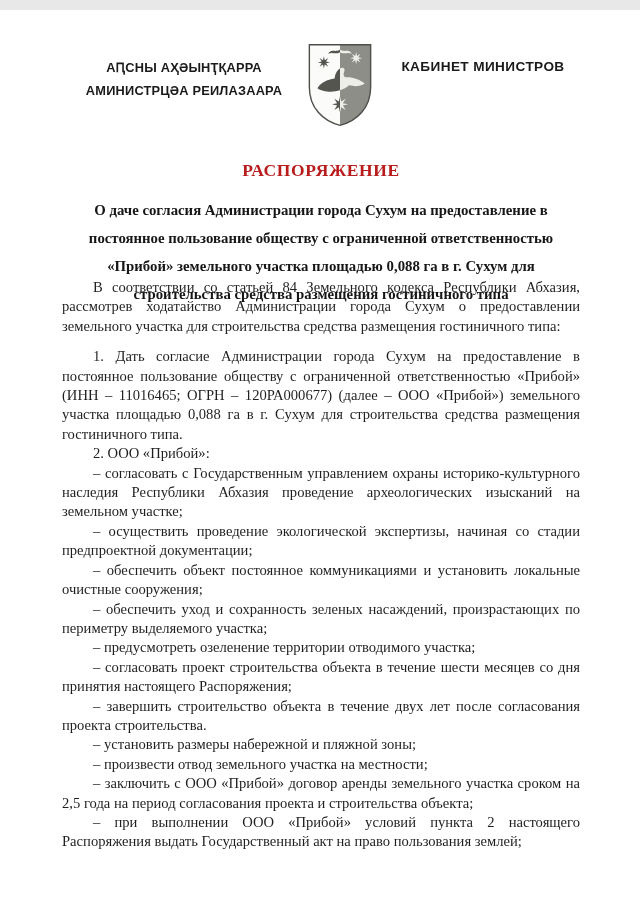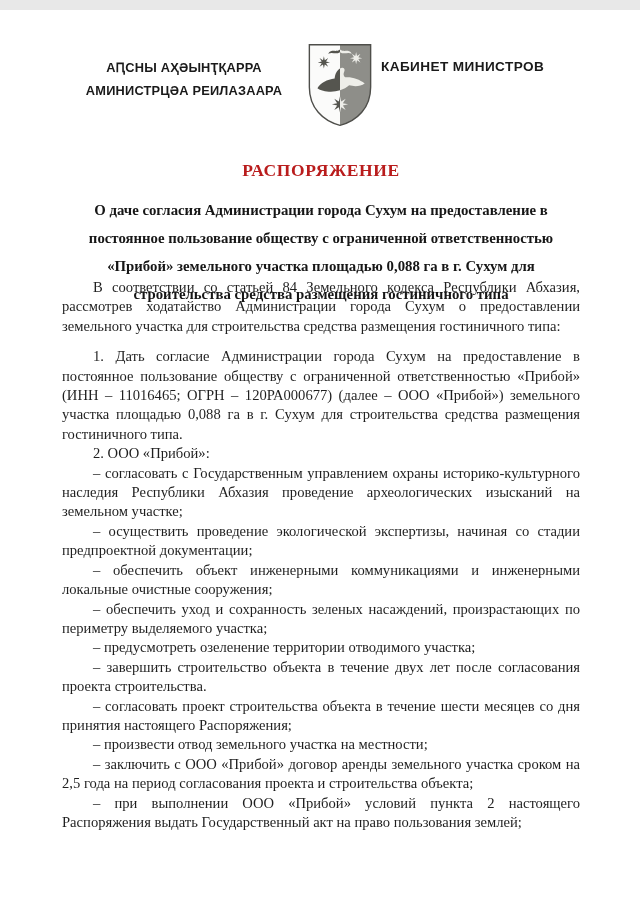--- a/index.html
+++ b/index.html
@@ -10,21 +10,21 @@
   }
   
   .h-left {
     position:absolute; left:75px; top:46px; width:218px;
     text-align:center; font-family:"Liberation Sans", sans-serif;
     font-weight:bold; font-size:12.8px; line-height:23px; color:#1a1a1a;
     letter-spacing:0.2px; white-space:nowrap;
   }
   .h-right {
     position:absolute; left:381px; top:44px; width:204px;
-    text-align:left; font-family:"Liberation Sans", sans-serif;
+    text-align:center; font-family:"Liberation Sans", sans-serif;
     font-weight:bold; font-size:13.6px; line-height:25px; color:#1a1a1a;
     letter-spacing:0.4px; white-space:nowrap;
   }
   .emblem { position:absolute; left:306px; top:32px; width:68px; height:86px; }
   .emblem svg { display:block; }
   
   .title {
     position:absolute; left:62px; top:150px; width:518px;
     text-align:center; font-weight:bold; font-size:17.5px;
     letter-spacing:0.6px; color:#b91c1c;
@@ -86,23 +86,24 @@
   <div class="title">РАСПОРЯЖЕНИЕ</div>
 
   <div class="subject">О даче согласия Администрации города Сухум на предоставление в постоянное пользование обществу с ограниченной ответственностью «Прибой» земельного участка площадью 0,088 га в г. Сухум для строительства средства размещения гостиничного типа</div>
 
   <div class="body">
     <p class="after-gap">В соответствии со статьей 84 Земельного кодекса Республики Абхазия, рассмотрев ходатайство Администрации города Сухум о предоставлении земельного участка для строительства средства размещения гостиничного типа:</p>
     <p>1. Дать согласие Администрации города Сухум на предоставление в постоянное пользование обществу с ограниченной ответственностью «Прибой» (ИНН – 11016465; ОГРН – 120РА000677) (далее – ООО «Прибой») земельного участка площадью 0,088 га в г. Сухум для строительства средства размещения гостиничного типа.</p>
     <p>2. ООО «Прибой»:</p>
     <p>– согласовать с Государственным управлением охраны историко-культурного наследия Республики Абхазия проведение археологических изысканий на земельном участке;</p>
     <p>– осуществить проведение экологической экспертизы, начиная со стадии предпроектной документации;</p>
-    <p>– обеспечить объект инженерными коммуникациями и инженерными локальные очистные сооружения;</p>
+    <p>– обеспечить объект постоянное коммуникациями и установить локальные очистные сооружения;</p>
     <p>– обеспечить уход и сохранность зеленых насаждений, произрастающих по периметру выделяемого участка;</p>
     <p>– предусмотреть озеленение территории отводимого участка;</p>
+    <p>– согласовать проект строительства объекта в течение шести месяцев со дня принятия настоящего Распоряжения;</p>
     <p>– завершить строительство объекта в течение двух лет после согласования проекта строительства.</p>
-    <p>– согласовать проект строительства объекта в течение шести месяцев со дня принятия настоящего Распоряжения;</p>
+    <p>– установить размеры набережной и пляжной зоны;</p>
     <p>– произвести отвод земельного участка на местности;</p>
     <p>– заключить с ООО «Прибой» договор аренды земельного участка сроком на 2,5 года на период согласования проекта и строительства объекта;</p>
     <p>– при выполнении ООО «Прибой» условий пункта 2 настоящего Распоряжения выдать Государственный акт на право пользования землей;</p>
   </div>
 
 </div>
 
 </body></html>

